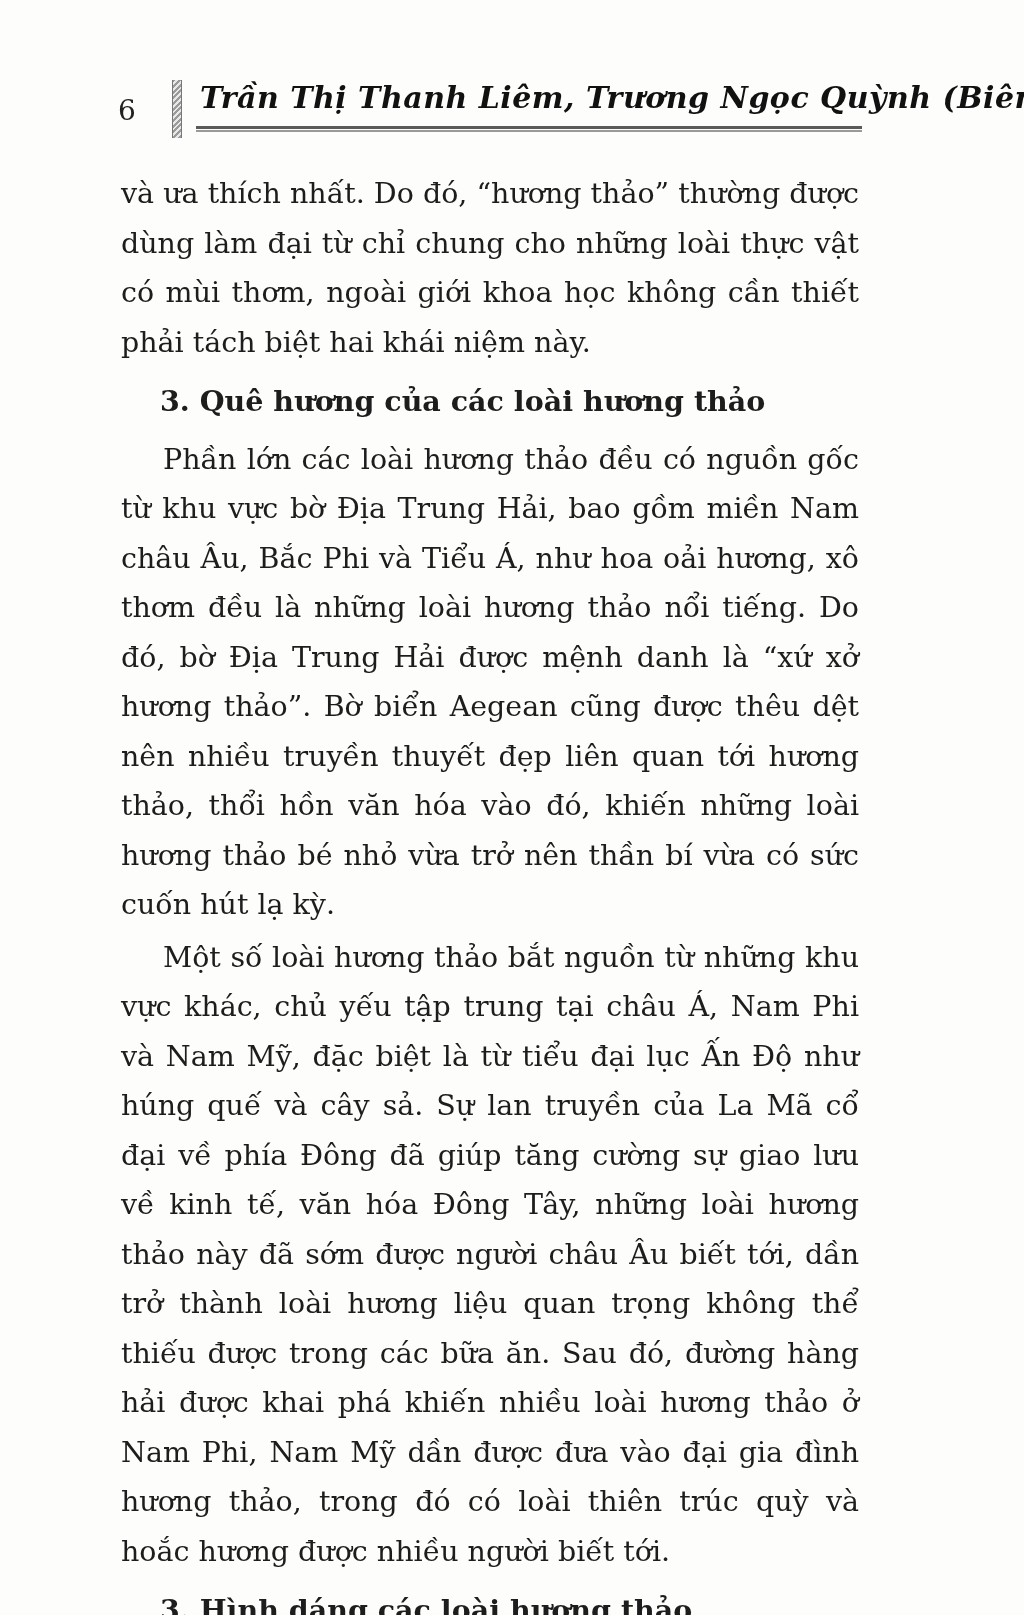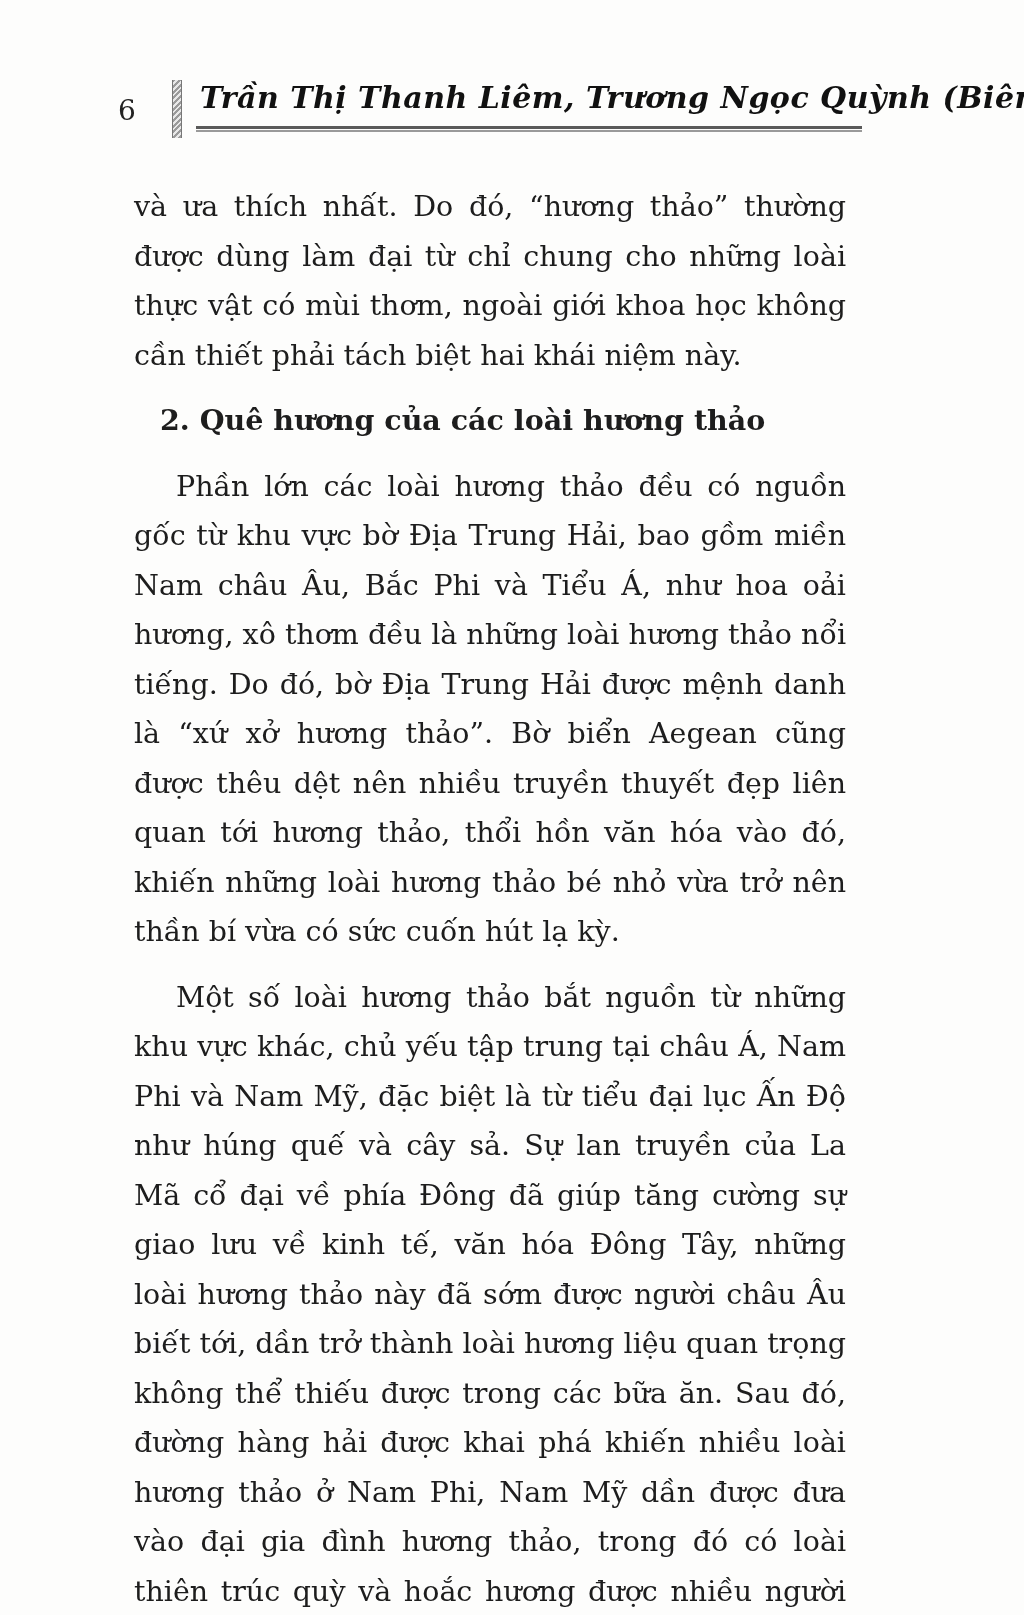--- a/index.html
+++ b/index.html
@@ -67,21 +67,21 @@
   .body-text {
     position: absolute;
     left: 118px;
     top: 166px;
     width: 744px;
     font-size: 28.5px;
     line-height: 49.5px;
     text-align: justify;
   }
   .paragraph {
-    margin: 16px;
+    margin: 3px;
   }
   .paragraph.indented {
     text-indent: 42px;
   }
   .section-heading {
     margin: 10px 0 8px 0;
     font-weight: bold;
     text-indent: 42px;
     text-align: left;
   }
@@ -99,21 +99,21 @@
 
   <div class="header-rule">
     <div class="rule-thick"></div>
     <div class="rule-thin"></div>
   </div>
 
   <div class="body-text">
 
     <p class="paragraph">và ưa thích nhất. Do đó, “hương thảo” thường được dùng làm đại từ chỉ chung cho những loài thực vật có mùi thơm, ngoài giới khoa học không cần thiết phải tách biệt hai khái niệm này.</p>
 
-    <p class="section-heading">2. Quê hương của các loài hương thảo</p>
+    <p class="section-heading">3. Quê hương của các loài hương thảo</p>
 
     <p class="paragraph indented">Phần lớn các loài hương thảo đều có nguồn gốc từ khu vực bờ Địa Trung Hải, bao gồm miền Nam châu Âu, Bắc Phi và Tiểu Á, như hoa oải hương, xô thơm đều là những loài hương thảo nổi tiếng. Do đó, bờ Địa Trung Hải được mệnh danh là “xứ xở hương thảo”. Bờ biển Aegean cũng được thêu dệt nên nhiều truyền thuyết đẹp liên quan tới hương thảo, thổi hồn văn hóa vào đó, khiến những loài hương thảo bé nhỏ vừa trở nên thần bí vừa có sức cuốn hút lạ kỳ.</p>
 
     <p class="paragraph indented">Một số loài hương thảo bắt nguồn từ những khu vực khác, chủ yếu tập trung tại châu Á, Nam Phi và Nam Mỹ, đặc biệt là từ tiểu đại lục Ấn Độ như húng quế và cây sả. Sự lan truyền của La Mã cổ đại về phía Đông đã giúp tăng cường sự giao lưu về kinh tế, văn hóa Đông Tây, những loài hương thảo này đã sớm được người châu Âu biết tới, dần trở thành loài hương liệu quan trọng không thể thiếu được trong các bữa ăn. Sau đó, đường hàng hải được khai phá khiến nhiều loài hương thảo ở Nam Phi, Nam Mỹ dần được đưa vào đại gia đình hương thảo, trong đó có loài thiên trúc quỳ và hoắc hương được nhiều người biết tới.</p>
 
     <p class="section-heading">3. Hình dáng các loài hương thảo</p>
 
   </div>
 
 </div>

